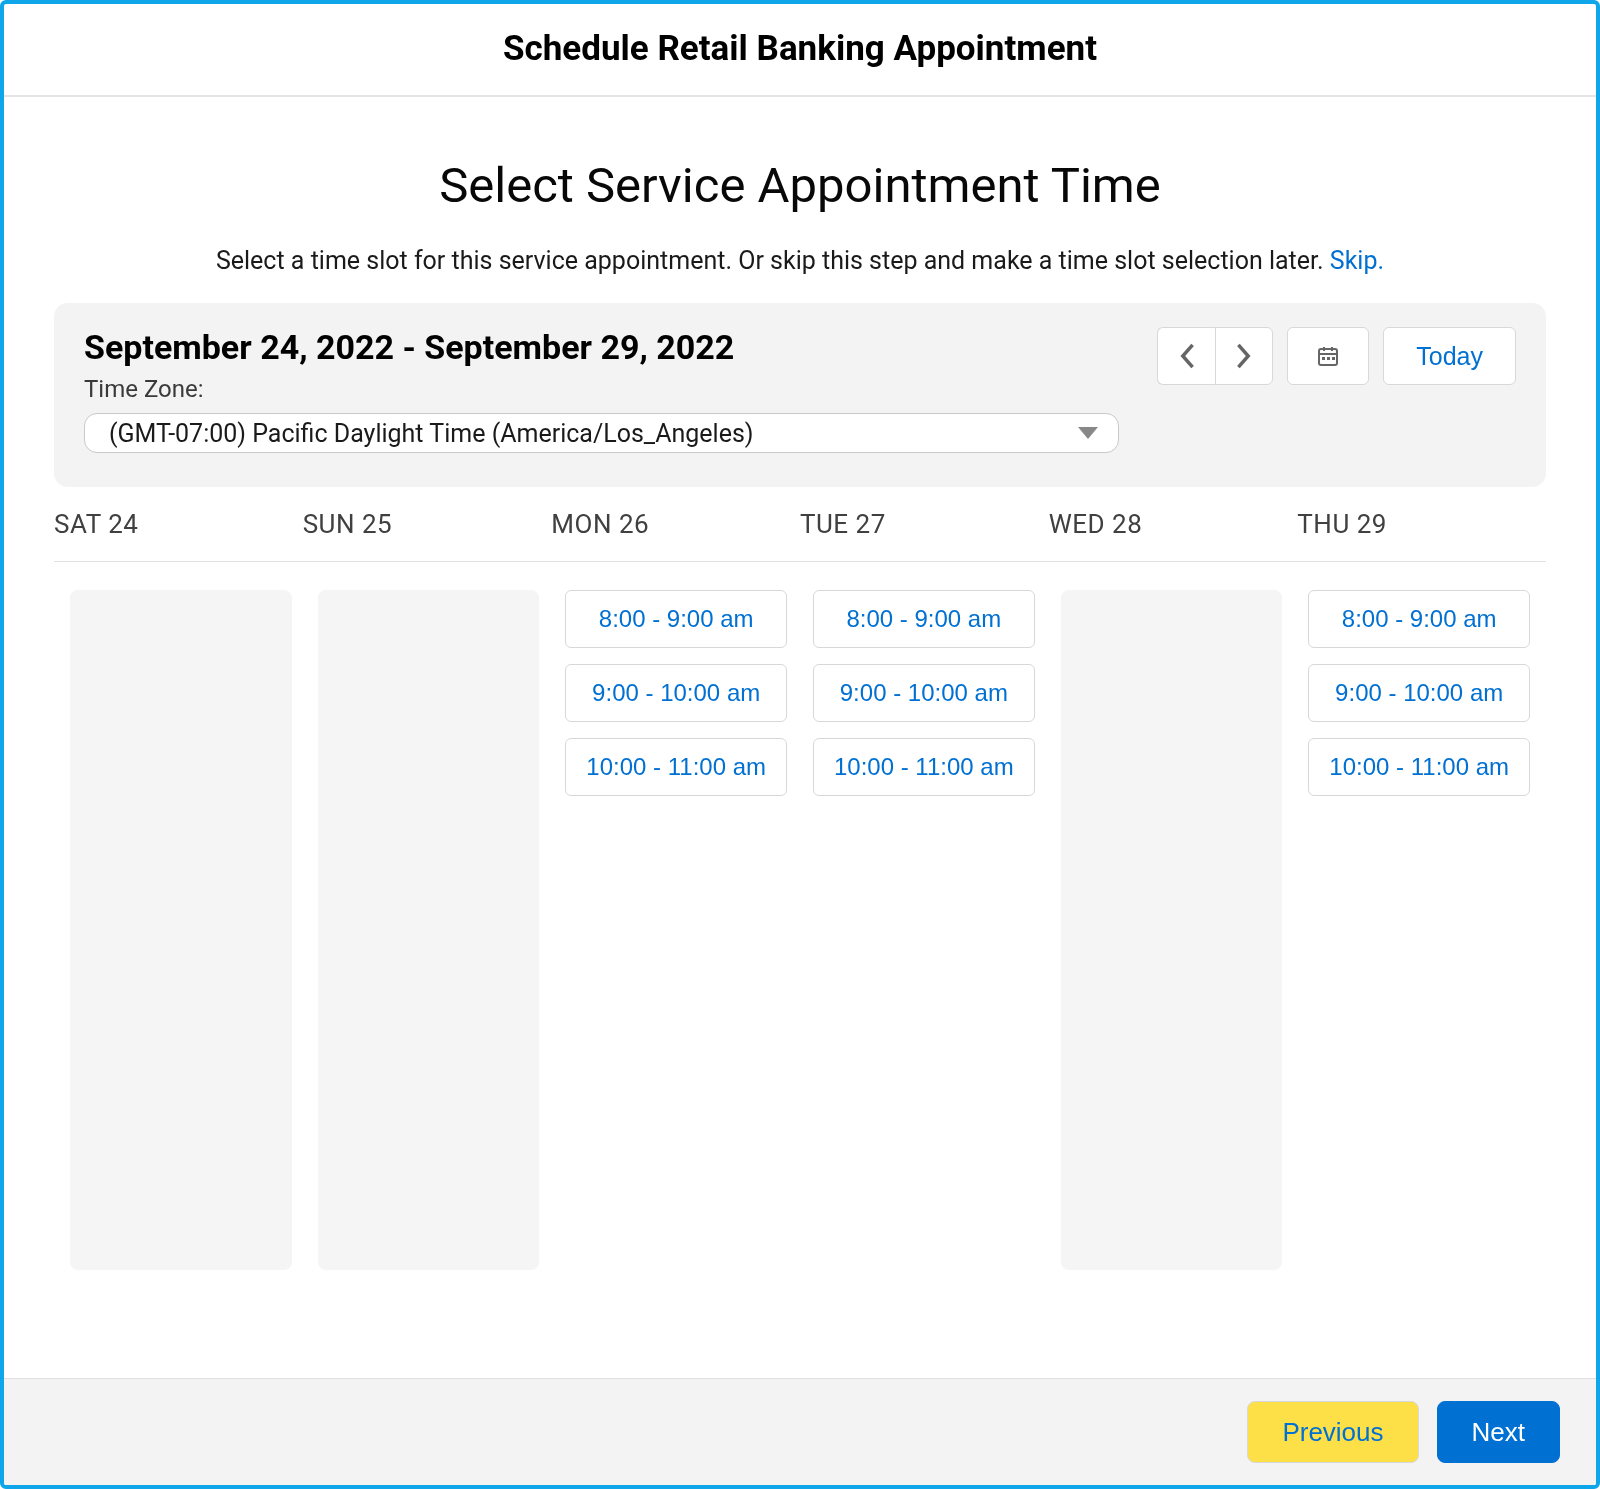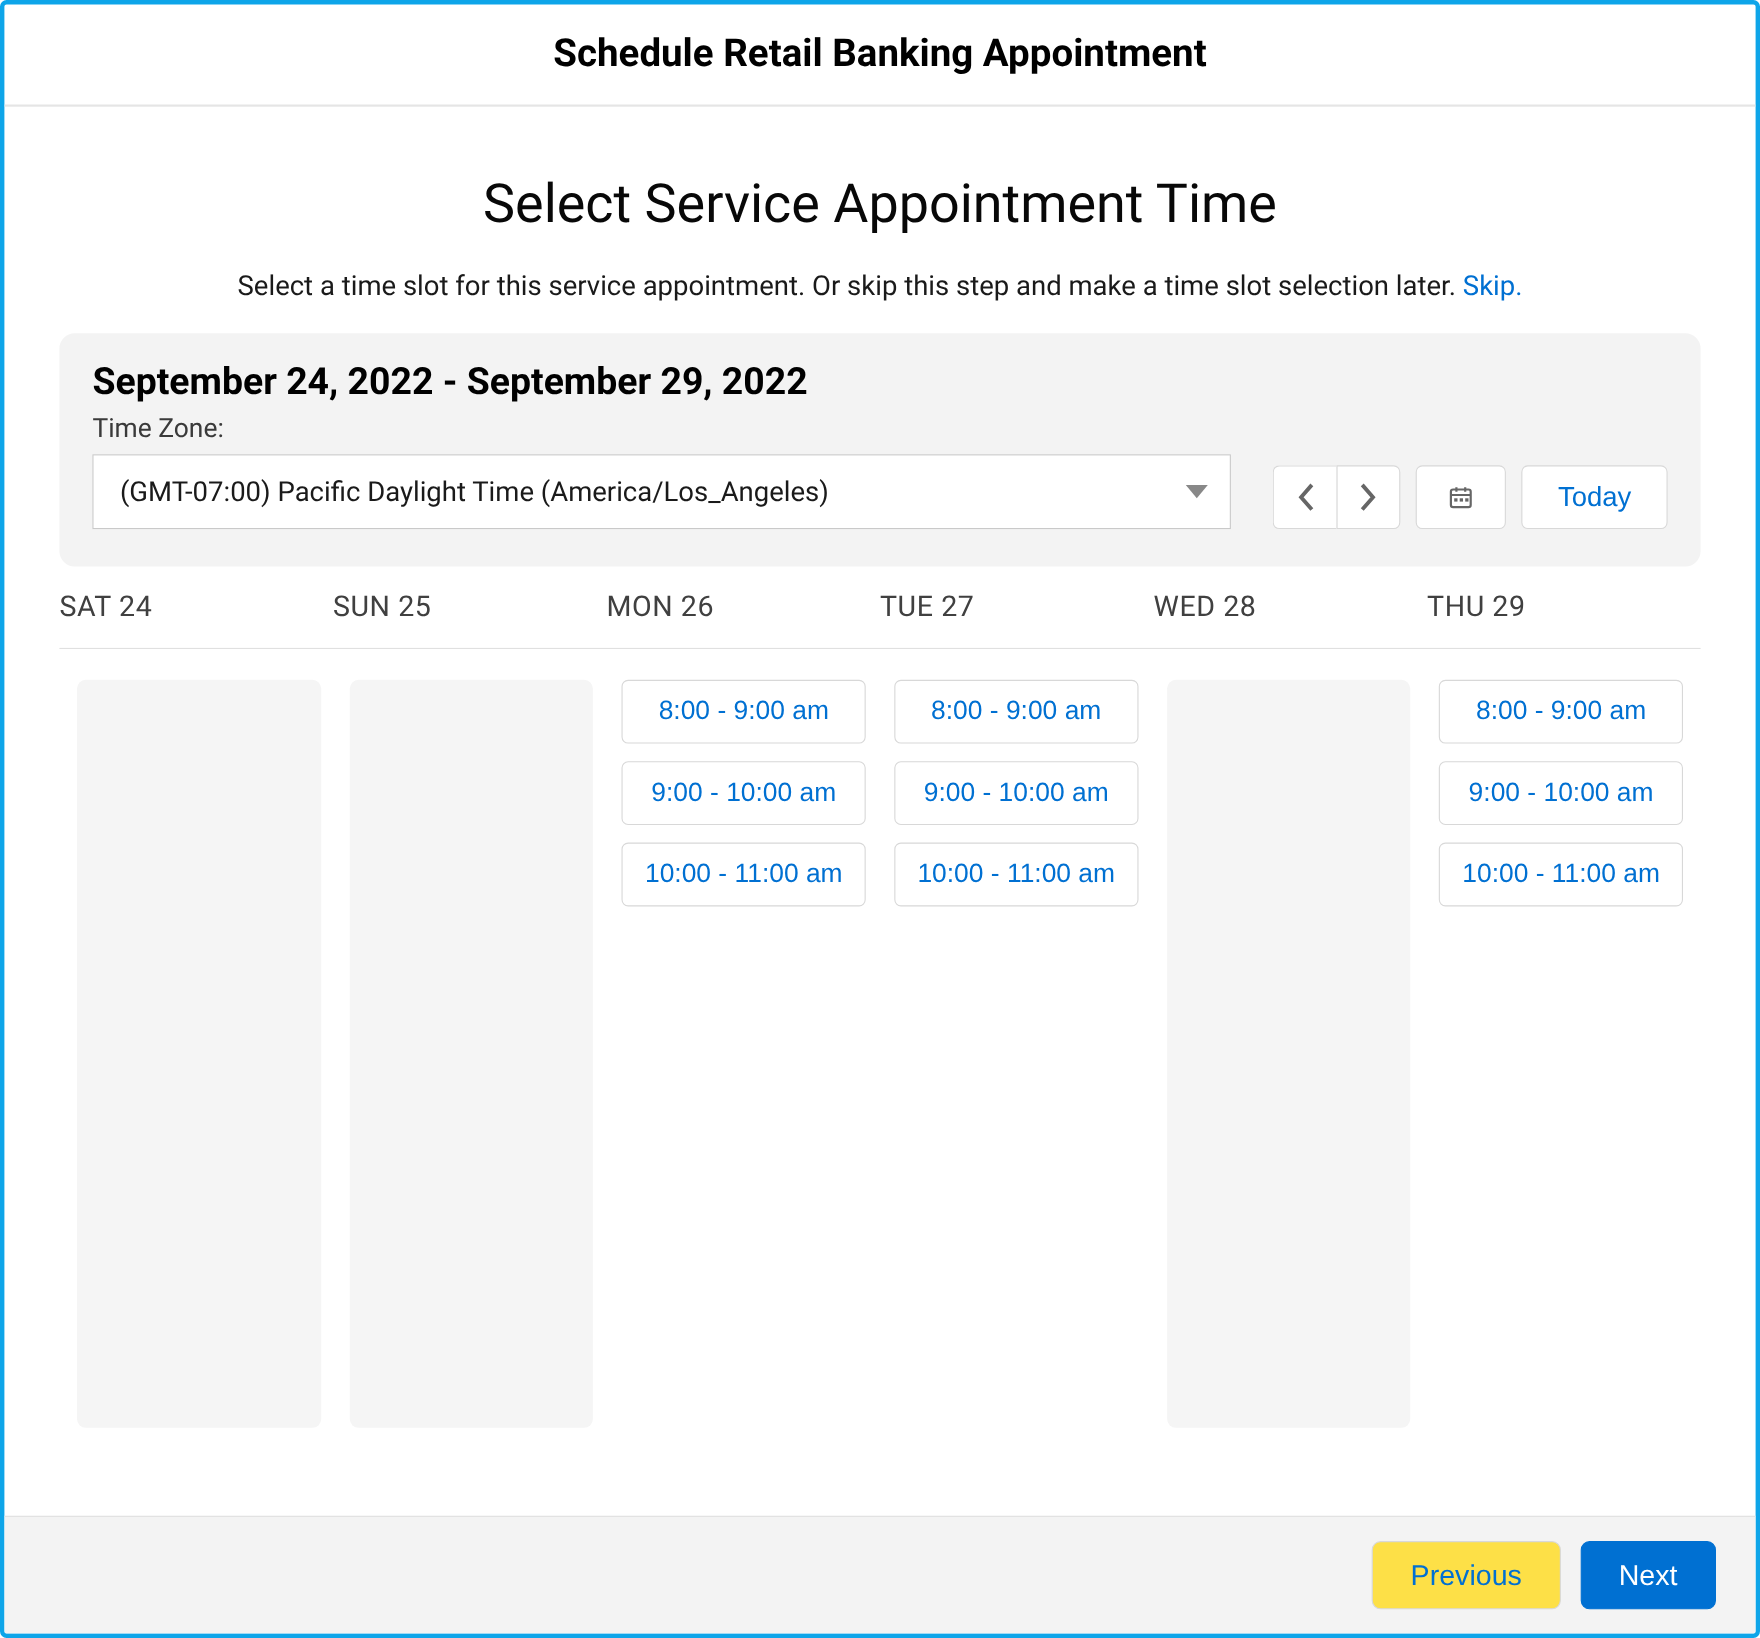--- a/index.html
+++ b/index.html
@@ -72,21 +72,21 @@
     }
     .toolbar {
       background: #f3f3f3;
       border-radius: 14px;
       padding: 24px 30px 30px 30px;
       margin-bottom: 0;
     }
     .toolbar-top {
       display: flex;
       justify-content: space-between;
-      align-items: flex-end;
+      align-items: flex-start;
       margin-bottom: 4px;
     }
     .date-range {
       font-size: 34px;
       font-weight: 700;
       color: #000;
     }
     .nav-buttons {
       display: flex;
       gap: 14px;
@@ -134,22 +134,22 @@
       margin-top: 8px;
       margin-bottom: 10px;
     }
     .tz-select {
       position: relative;
       width: 1035px;
     }
     .tz-select-box {
       background: #fff;
       border: 1px solid #c9c9c9;
-      border-radius: 0;
-      height: 68px;
+      border-radius: 13px;
+      height: 40px;
       display: flex;
       align-items: center;
       justify-content: space-between;
       padding: 0 20px 0 24px;
       font-size: 25px;
       color: #1a1a1a;
       cursor: pointer;
     }
     .tz-caret {
       width: 0;

